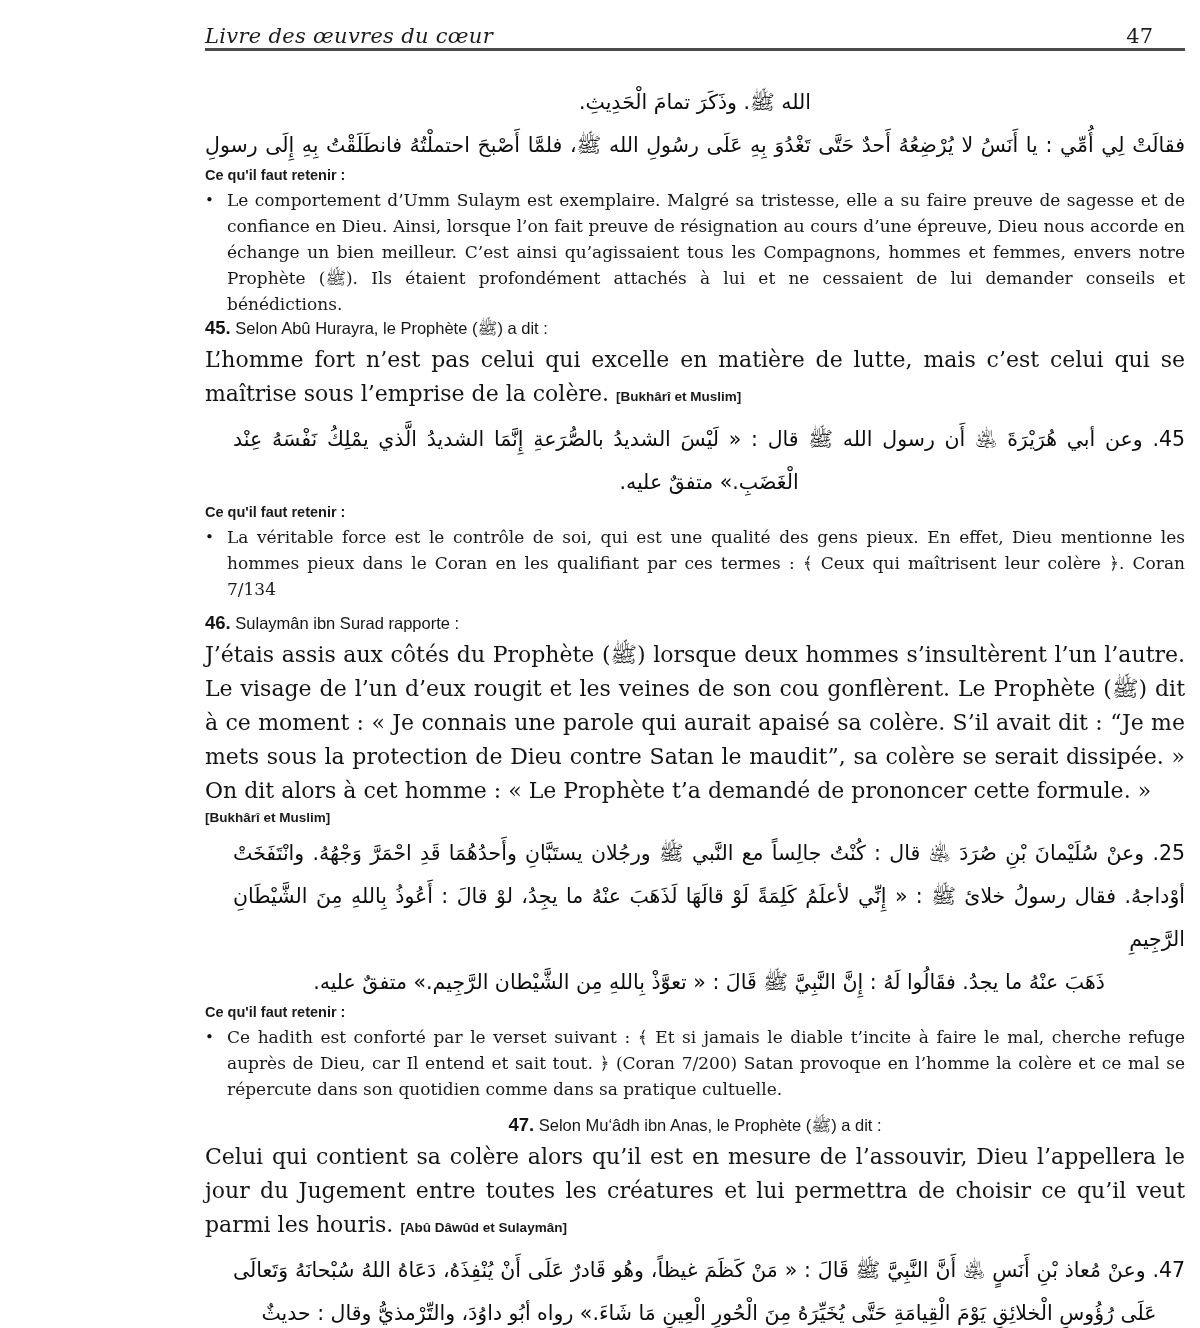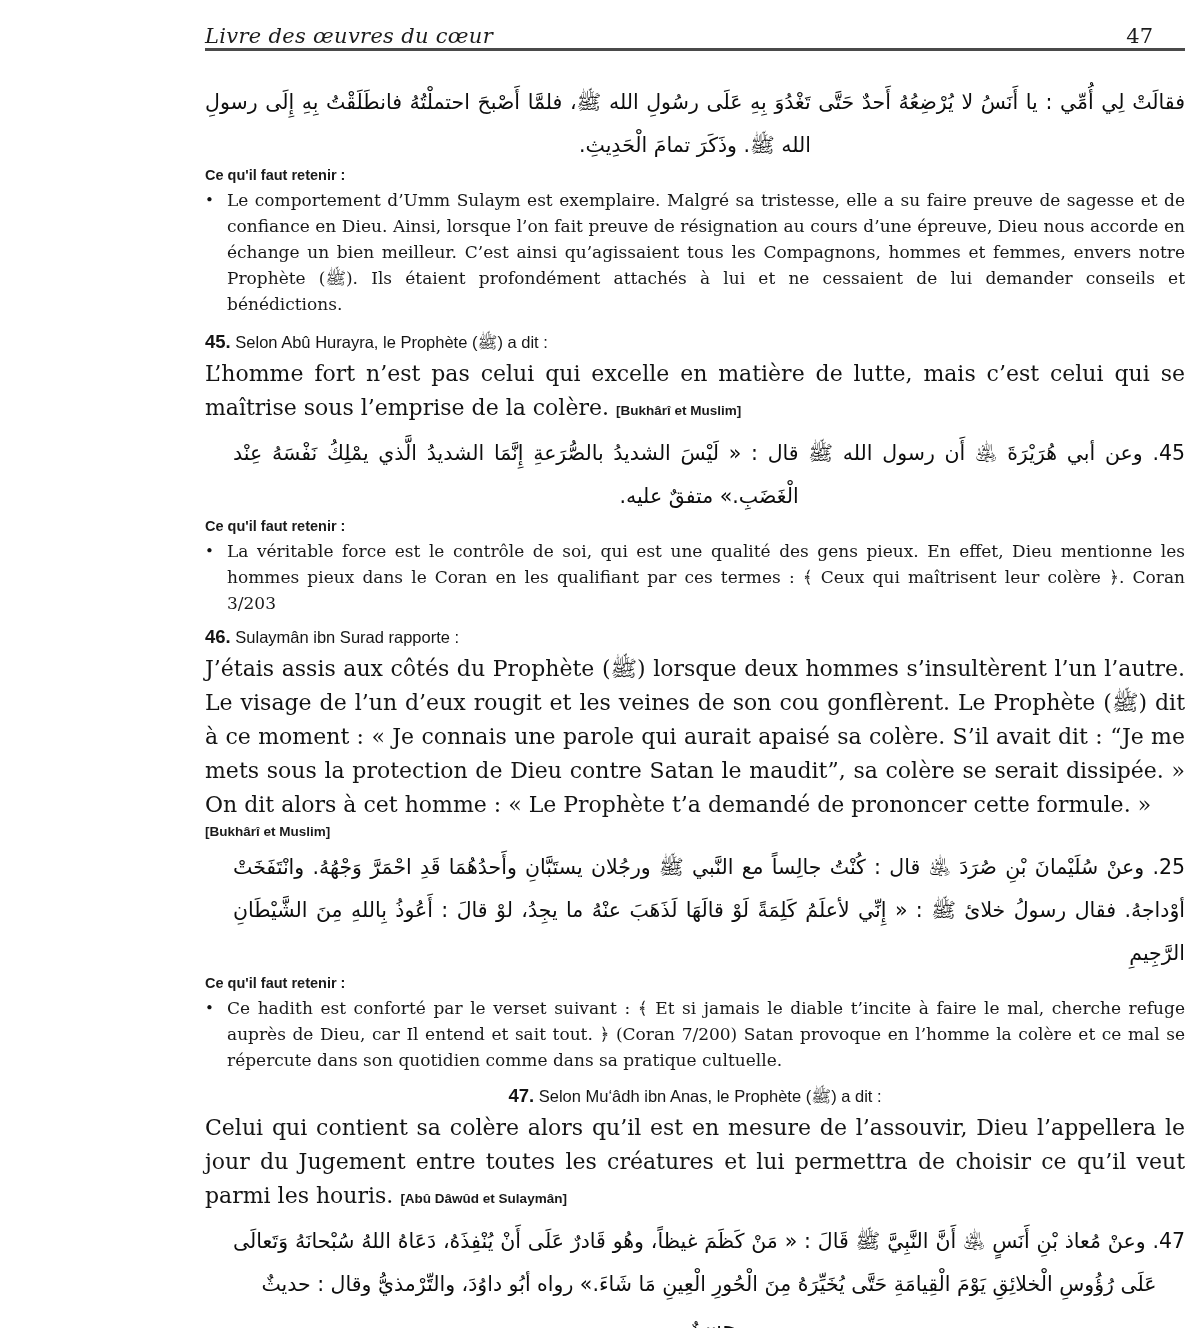--- a/index.html
+++ b/index.html
@@ -89,21 +89,21 @@
     font-family: "Liberation Sans", sans-serif;
     font-size: 16.5px;
     line-height: 22px;
     color: #151515;
   }
   .sec-head .num {
     font-weight: 700;
     font-size: 18.5px;
   }
   .sec-head .ttl { font-weight: 500; }
-  .mt-s45 { margin-top: 14px; }
+  .mt-s45 { }
   .mt-s46 { margin-top: 10px; }
   .mt-s47 { margin-top: 12px; text-align: center; }
 
   .trans {
     margin-top: 4px;
     font-size: 22px;
     line-height: 34px;
     text-align: justify;
     color: #141414;
   }
@@ -124,22 +124,22 @@
 
 <div class="page">
   <div class="content">
 
     <div class="hd">
       <span class="book-title">Livre des œuvres du cœur</span>
       <span class="pageno">47</span>
     </div>
 
     <div class="ar ar-intro">
+      <div class="ln last">الله ﷺ. وذَكَرَ تمامَ الْحَدِيثِ.</div>
       <div class="ln">فقالَتْ لِي أُمِّي : يا أَنَسُ لا يُرْضِعُهُ أَحدٌ حَتَّى تَغْدُوَ بِهِ عَلَى رسُولِ الله ﷺ، فلمَّا أَصْبحَ احتملْتُهُ فانطَلَقْتُ بِهِ إِلَى رسولِ</div>
-      <div class="ln last">الله ﷺ. وذَكَرَ تمامَ الْحَدِيثِ.</div>
     </div>
 
     <div class="note-label">Ce qu'il faut retenir :</div>
     <div class="bullet">
       <span class="dot">•</span>
       <span class="btxt">Le comportement d’Umm Sulaym est exemplaire. Malgré sa tristesse, elle a su faire preuve de sagesse et de confiance en Dieu. Ainsi, lorsque l’on fait preuve de résignation au cours d’une épreuve, Dieu nous accorde en échange un bien meilleur. C’est ainsi qu’agissaient tous les Compagnons, hommes et femmes, envers notre Prophète (ﷺ). Ils étaient profondément attachés à lui et ne cessaient de lui demander conseils et bénédictions.</span>
     </div>
 
     <div>
       <div class="sec-head mt-s45">
@@ -150,36 +150,37 @@
         <span>L’homme fort n’est pas celui qui excelle en matière de lutte, mais c’est celui qui se maîtrise sous l’emprise de la colère.</span>
         <span class="attr">[Bukhârî et Muslim]</span>
       </div>
       <div class="ar ar-block">
         <div class="ln">45. وعن أبي هُرَيْرَةَ ﵁ أَن رسول الله ﷺ قال : « لَيْسَ الشديدُ بالصُّرَعةِ إِنَّمَا الشديدُ الَّذي يمْلِكُ نَفْسَهُ عِنْد</div>
         <div class="ln last">الْغَضَبِ.» متفقٌ عليه.</div>
       </div>
       <div class="note-label">Ce qu'il faut retenir :</div>
       <div class="bullet">
         <span class="dot">•</span>
-        <span class="btxt">La véritable force est le contrôle de soi, qui est une qualité des gens pieux. En effet, Dieu mentionne les hommes pieux dans le Coran en les qualifiant par ces termes : ﴾ Ceux qui maîtrisent leur colère ﴿. Coran 3/203</span>
+        <span class="btxt">La véritable force est le contrôle de soi, qui est une qualité des gens pieux. En effet, Dieu mentionne les hommes pieux dans le Coran en les qualifiant par ces termes : ﴾ Ceux qui maîtrisent leur colère ﴿. Coran 7/134</span>
       </div>
     </div>
 
     <div>
       <div class="sec-head mt-s46">
         <span class="num">46.</span>
         <span class="ttl">Sulaymân ibn Surad rapporte :</span>
       </div>
       <div class="trans">
         <span>J’étais assis aux côtés du Prophète (ﷺ) lorsque deux hommes s’insultèrent l’un l’autre. Le visage de l’un d’eux rougit et les veines de son cou gonflèrent. Le Prophète (ﷺ) dit à ce moment : « Je connais une parole qui aurait apaisé sa colère. S’il avait dit : “Je me mets sous la protection de Dieu contre Satan le maudit”, sa colère se serait dissipée. » On dit alors à cet homme : « Le Prophète t’a demandé de prononcer cette formule. »</span>
       </div>
       <div class="attr attr-line">[Bukhârî et Muslim]</div>
       <div class="ar ar-block m6">
         <div class="ln">25. وعنْ سُلَيْمانَ بْنِ صُرَدَ ﵁ قال : كُنْتُ جالِساً مع النَّبي ﷺ ورجُلان يستَبَّانِ وأَحدُهُمَا قَدِ احْمَرَّ وَجْهُهُ. وانْتَفَخَتْ</div>
         <div class="ln">أوْداجهُ. فقال رسولُ خلائ ﷺ : « إِنِّي لأعلَمُ كَلِمَةً لَوْ قالَهَا لَذَهَبَ عنْهُ ما يجِدُ، لوْ قالَ : أَعُوذُ بِاللهِ مِنَ الشَّيْطَانِ الرَّجِيمِ</div>
+        <div class="ln last">ذَهَبَ عنْهُ ما يجدُ. فقَالُوا لَهُ : إِنَّ النَّبِيَّ ﷺ قَالَ : « تعوَّذْ بِاللهِ مِن الشَّيْطان الرَّجِيم.» متفقٌ عليه.</div>
       </div>
       <div class="note-label">Ce qu'il faut retenir :</div>
       <div class="bullet">
         <span class="dot">•</span>
         <span class="btxt">Ce hadith est conforté par le verset suivant : ﴾ Et si jamais le diable t’incite à faire le mal, cherche refuge auprès de Dieu, car Il entend et sait tout. ﴿ (Coran 7/200) Satan provoque en l’homme la colère et ce mal se répercute dans son quotidien comme dans sa pratique cultuelle.</span>
       </div>
     </div>
 
     <div>
       <div class="sec-head mt-s47">

